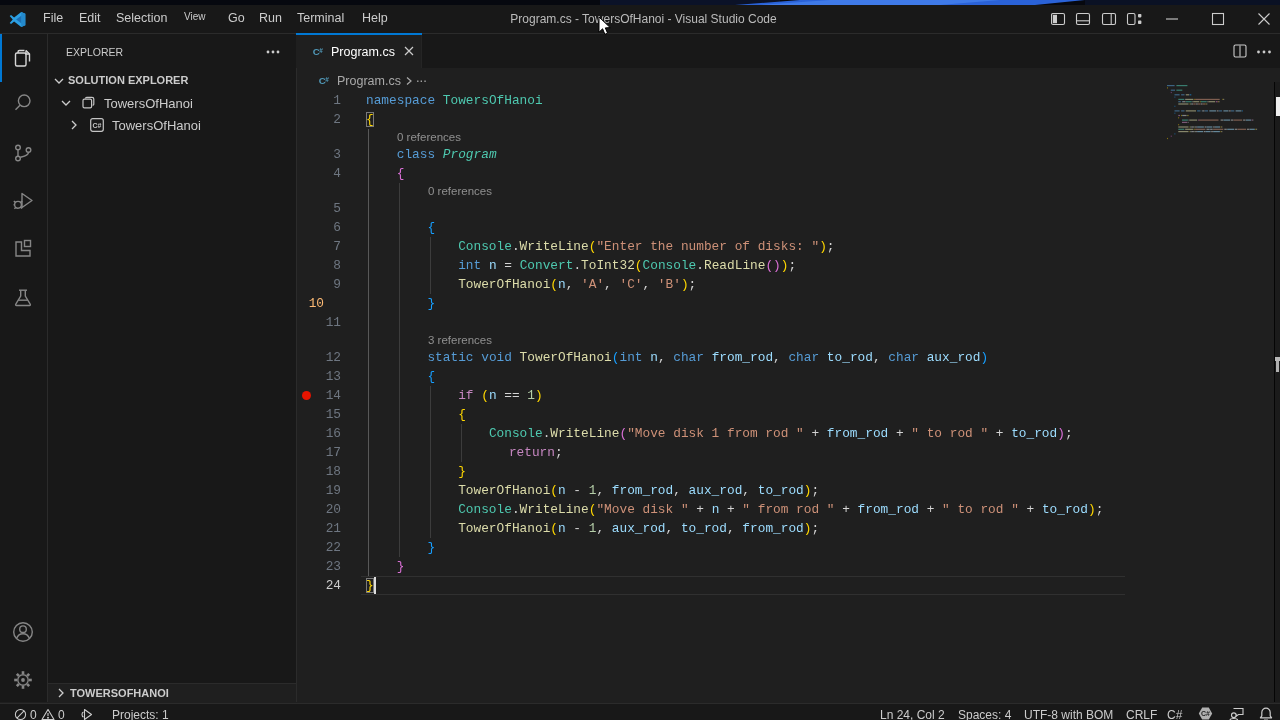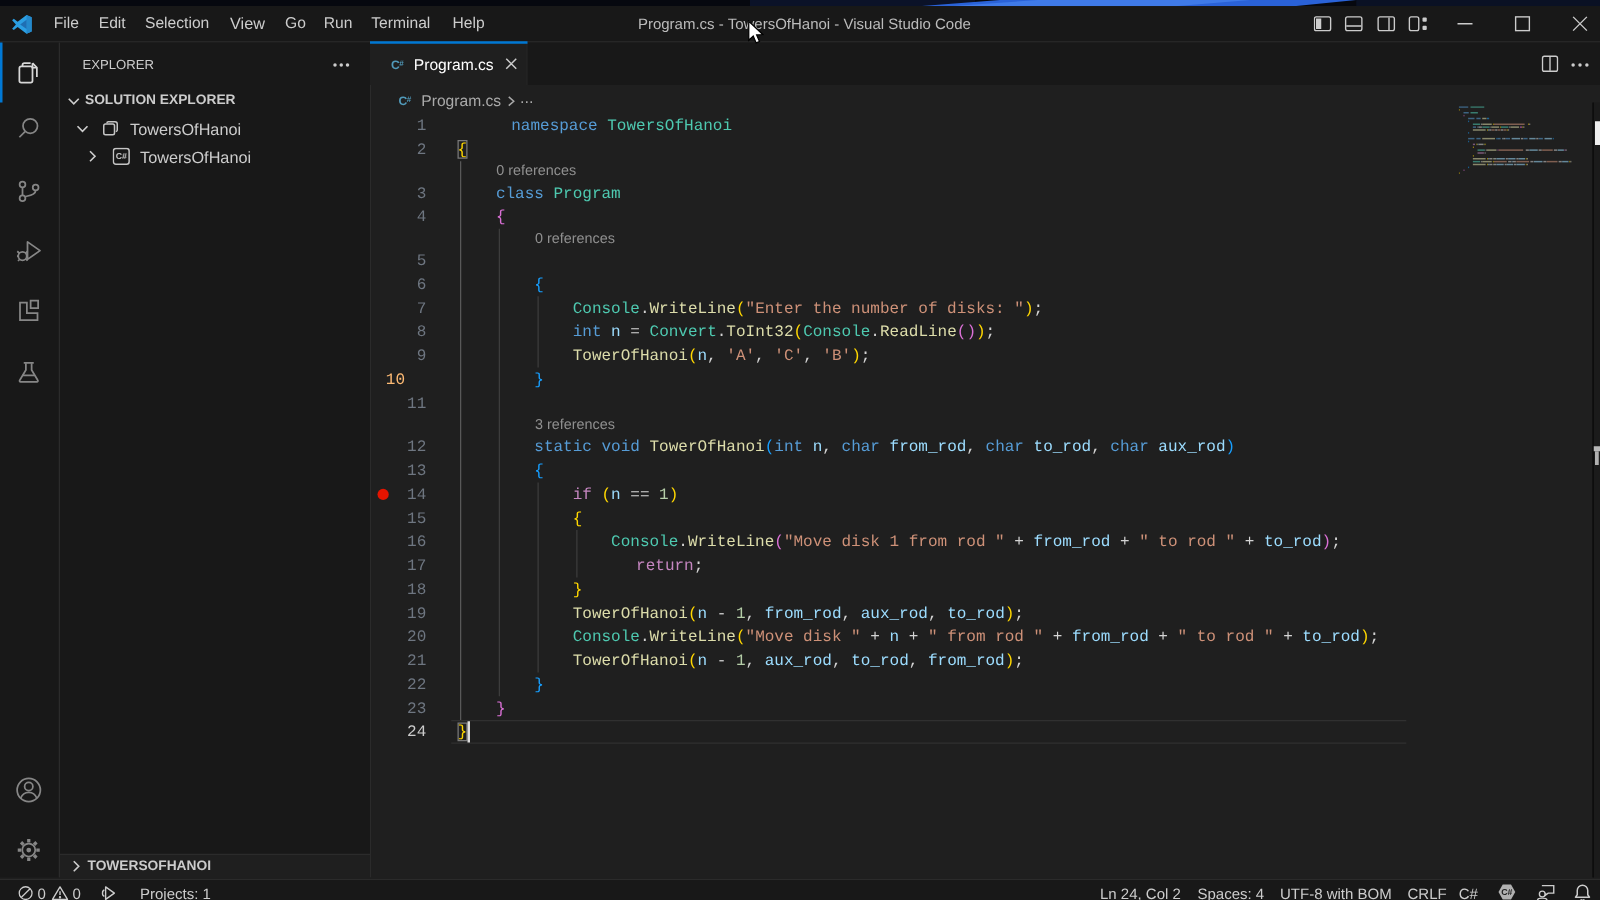--- a/index.html
+++ b/index.html
@@ -21,21 +21,21 @@
     </div>
 <div class="abs" style="left:0;top:5px;width:1280px;height:28px;background:#181818;border-bottom:1px solid #2b2b2b;"></div>
 <svg class="abs" style="left:9px;top:11px;" width="17" height="17" viewBox="0 0 100 100">
 <path d="M72 6 L96 16 L96 84 L72 94 L30 62 L12 76 L4 70 L22 50 L4 30 L12 24 L30 38 Z" fill="#2b9fe3"></path>
 <path d="M72 6 L96 16 L96 84 L72 94 Z" fill="#2489cc"></path>
 <path d="M72 28 L72 72 L42 50 Z" fill="#1f6fb3"></path>
 </svg>
 <div class="abs" style="left:43px;top:11px;font-size:12.5px;color:#cccccc;">File</div>
 <div class="abs" style="left:79px;top:11px;font-size:12.5px;color:#cccccc;">Edit</div>
 <div class="abs" style="left:116px;top:11px;font-size:12.5px;color:#cccccc;">Selection</div>
-<div class="abs" style="left:184px;top:11px;font-size:13px;color:#cccccc;">View</div>
+<div class="abs" style="left:184px;top:11px;font-size:10px;color:#cccccc;">View</div>
 <div class="abs" style="left:228px;top:11px;font-size:12.5px;color:#cccccc;text-align:center;">Go</div>
 <div class="abs" style="left:259px;top:11px;font-size:12.5px;color:#cccccc;">Run</div>
 <div class="abs" style="left:297px;top:11px;font-size:12.5px;color:#cccccc;">Terminal</div>
 <div class="abs" style="left:362px;top:11px;font-size:12.5px;color:#cccccc;">Help</div>
 <div class="abs" style="left:400px;top:12px;width:487px;text-align:center;font-size:12px;color:#bbbbbb;">Program.cs - TowersOfHanoi - Visual Studio Code</div>
 <svg class="abs" style="left:1051px;top:12px;" width="100" height="15" viewBox="0 0 100 15" fill="none" stroke="#cccccc" stroke-width="1.1">
 <rect x="0.5" y="1.5" width="13" height="11" rx="1.5"></rect>
 <rect x="1.8" y="2.8" width="4.2" height="8.4" fill="#cccccc" stroke="none"></rect>
 <rect x="25.5" y="1.5" width="13" height="11" rx="1.5"></rect>
 <line x1="26" y1="8.8" x2="38" y2="8.8"></line>
@@ -194,23 +194,23 @@
 <div class="abs ln" style="left:295px;top:424px;width:46px;color:#6e7681;">16</div>
 <div class="abs ln" style="left:295px;top:443px;width:46px;color:#6e7681;">17</div>
 <div class="abs ln" style="left:295px;top:462px;width:46px;color:#6e7681;">18</div>
 <div class="abs ln" style="left:295px;top:481px;width:46px;color:#6e7681;">19</div>
 <div class="abs ln" style="left:295px;top:500px;width:46px;color:#6e7681;">20</div>
 <div class="abs ln" style="left:295px;top:519px;width:46px;color:#6e7681;">21</div>
 <div class="abs ln" style="left:295px;top:538px;width:46px;color:#6e7681;">22</div>
 <div class="abs ln" style="left:295px;top:557px;width:46px;color:#6e7681;">23</div>
 <div class="abs ln" style="left:295px;top:576px;width:46px;color:#cccccc;">24</div>
 <div class="abs" style="left:302px;top:391px;width:9px;height:9px;border-radius:50%;background:#e51400;"></div>
-<div class="abs mono" style="left:366px;top:91px;margin-left:43px;"><span style="color:#569cd6;">namespace</span><span style="color:#d4d4d4;"> </span><span style="color:#4ec9b0;">TowersOfHanoi</span></div>
+<div class="abs mono" style="left:366px;top:91px;"><span style="color:#569cd6;">namespace</span><span style="color:#d4d4d4;"> </span><span style="color:#4ec9b0;">TowersOfHanoi</span></div>
 <div class="abs mono" style="left:366px;top:110px;"><span style="color:#ffd700;outline:1px solid #7a7a7a;outline-offset:-1px;">{</span></div>
-<div class="abs mono" style="left:366px;top:145px;"><span style="color:#d4d4d4;">    </span><span style="color:#569cd6;">class</span><span style="color:#d4d4d4;"> </span><span style="color:#4ec9b0;">Program</span></div>
+<div class="abs mono" style="left:366px;top:145px;"><span style="color:#d4d4d4;">    </span><span style="color:#569cd6;">class</span><span style="color:#d4d4d4;"> </span><span style="color:#4ec9b0;font-style:italic;">Program</span></div>
 <div class="abs mono" style="left:366px;top:164px;"><span style="color:#d4d4d4;">    </span><span style="color:#da70d6;">{</span></div>
 <div class="abs mono" style="left:366px;top:218px;"><span style="color:#d4d4d4;">        </span><span style="color:#179fff;">{</span></div>
 <div class="abs mono" style="left:366px;top:237px;"><span style="color:#d4d4d4;">            </span><span style="color:#4ec9b0;">Console</span><span style="color:#d4d4d4;">.</span><span style="color:#dcdcaa;">WriteLine</span><span style="color:#ffd700;">(</span><span style="color:#ce9178;">"Enter the number of disks: "</span><span style="color:#ffd700;">)</span><span style="color:#d4d4d4;">;</span></div>
 <div class="abs mono" style="left:366px;top:256px;"><span style="color:#d4d4d4;">            </span><span style="color:#569cd6;">int</span><span style="color:#d4d4d4;"> </span><span style="color:#9cdcfe;">n</span><span style="color:#d4d4d4;"> = </span><span style="color:#4ec9b0;">Convert</span><span style="color:#d4d4d4;">.</span><span style="color:#dcdcaa;">ToInt32</span><span style="color:#ffd700;">(</span><span style="color:#4ec9b0;">Console</span><span style="color:#d4d4d4;">.</span><span style="color:#dcdcaa;">ReadLine</span><span style="color:#da70d6;">()</span><span style="color:#ffd700;">)</span><span style="color:#d4d4d4;">;</span></div>
 <div class="abs mono" style="left:366px;top:275px;"><span style="color:#d4d4d4;">            </span><span style="color:#dcdcaa;">TowerOfHanoi</span><span style="color:#ffd700;">(</span><span style="color:#9cdcfe;">n</span><span style="color:#d4d4d4;">, </span><span style="color:#ce9178;">'A'</span><span style="color:#d4d4d4;">, </span><span style="color:#ce9178;">'C'</span><span style="color:#d4d4d4;">, </span><span style="color:#ce9178;">'B'</span><span style="color:#ffd700;">)</span><span style="color:#d4d4d4;">;</span></div>
 <div class="abs mono" style="left:366px;top:294px;"><span style="color:#d4d4d4;">        </span><span style="color:#179fff;">}</span></div>
 <div class="abs mono" style="left:366px;top:348px;"><span style="color:#d4d4d4;">        </span><span style="color:#569cd6;">static</span><span style="color:#d4d4d4;"> </span><span style="color:#569cd6;">void</span><span style="color:#d4d4d4;"> </span><span style="color:#dcdcaa;">TowerOfHanoi</span><span style="color:#179fff;">(</span><span style="color:#569cd6;">int</span><span style="color:#d4d4d4;"> </span><span style="color:#9cdcfe;">n</span><span style="color:#d4d4d4;">, </span><span style="color:#569cd6;">char</span><span style="color:#d4d4d4;"> </span><span style="color:#9cdcfe;">from_rod</span><span style="color:#d4d4d4;">, </span><span style="color:#569cd6;">char</span><span style="color:#d4d4d4;"> </span><span style="color:#9cdcfe;">to_rod</span><span style="color:#d4d4d4;">, </span><span style="color:#569cd6;">char</span><span style="color:#d4d4d4;"> </span><span style="color:#9cdcfe;">aux_rod</span><span style="color:#179fff;">)</span></div>
 <div class="abs mono" style="left:366px;top:367px;"><span style="color:#d4d4d4;">        </span><span style="color:#179fff;">{</span></div>
 <div class="abs mono" style="left:366px;top:386px;"><span style="color:#d4d4d4;">            </span><span style="color:#c586c0;">if</span><span style="color:#d4d4d4;"> </span><span style="color:#ffd700;">(</span><span style="color:#9cdcfe;">n</span><span style="color:#d4d4d4;"> == </span><span style="color:#b5cea8;">1</span><span style="color:#ffd700;">)</span></div>
 <div class="abs mono" style="left:366px;top:405px;"><span style="color:#d4d4d4;">            </span><span style="color:#ffd700;">{</span></div>

